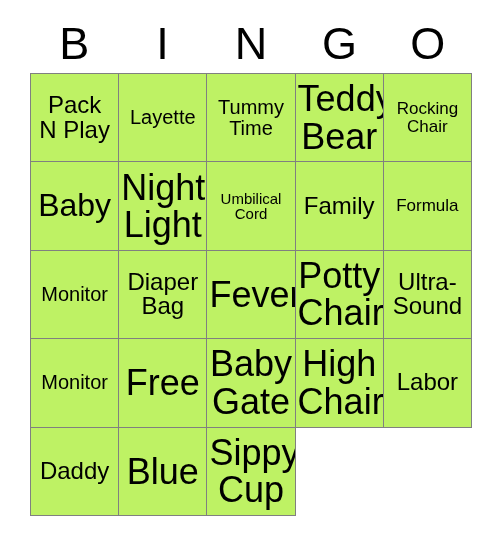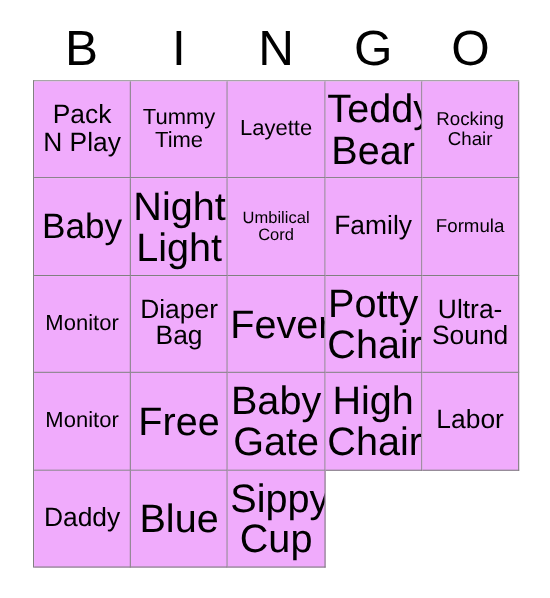--- a/index.html
+++ b/index.html
@@ -62,21 +62,21 @@
   .cell {
     box-sizing: border-box;
     border-right: 1px solid #808080;
     border-bottom: 1px solid #808080;
     display: flex;
     align-items: center;
     justify-content: center;
     text-align: center;
     overflow: hidden;
     padding: 1px 2px;
-    background: #f0abfc;
+    background: #bef264;
   }
 
   .cell-text {
     display: block;
     width: 100%;
     line-height: 1.04;
     font-weight: 400;
     color: #000000;
     white-space: pre-line;
     word-break: normal;
@@ -102,25 +102,25 @@
     <div class="header-cell">G</div>
     <div class="header-cell">O</div>
   </div>
 
   <div class="grid" id="bingo-grid">
       <div class="cell">
         <span class="cell-text fs-md">Pack
 N Play</span>
       </div>
       <div class="cell">
+        <span class="cell-text fs-sm">Layette</span>
+      </div>
+      <div class="cell">
         <span class="cell-text fs-sm">Tummy
 Time</span>
-      </div>
-      <div class="cell">
-        <span class="cell-text fs-sm">Layette</span>
       </div>
       <div class="cell">
         <span class="cell-text fs-lg">Teddy
 Bear</span>
       </div>
       <div class="cell">
         <span class="cell-text fs-xs">Rocking
 Chair</span>
       </div>
       <div class="cell">

